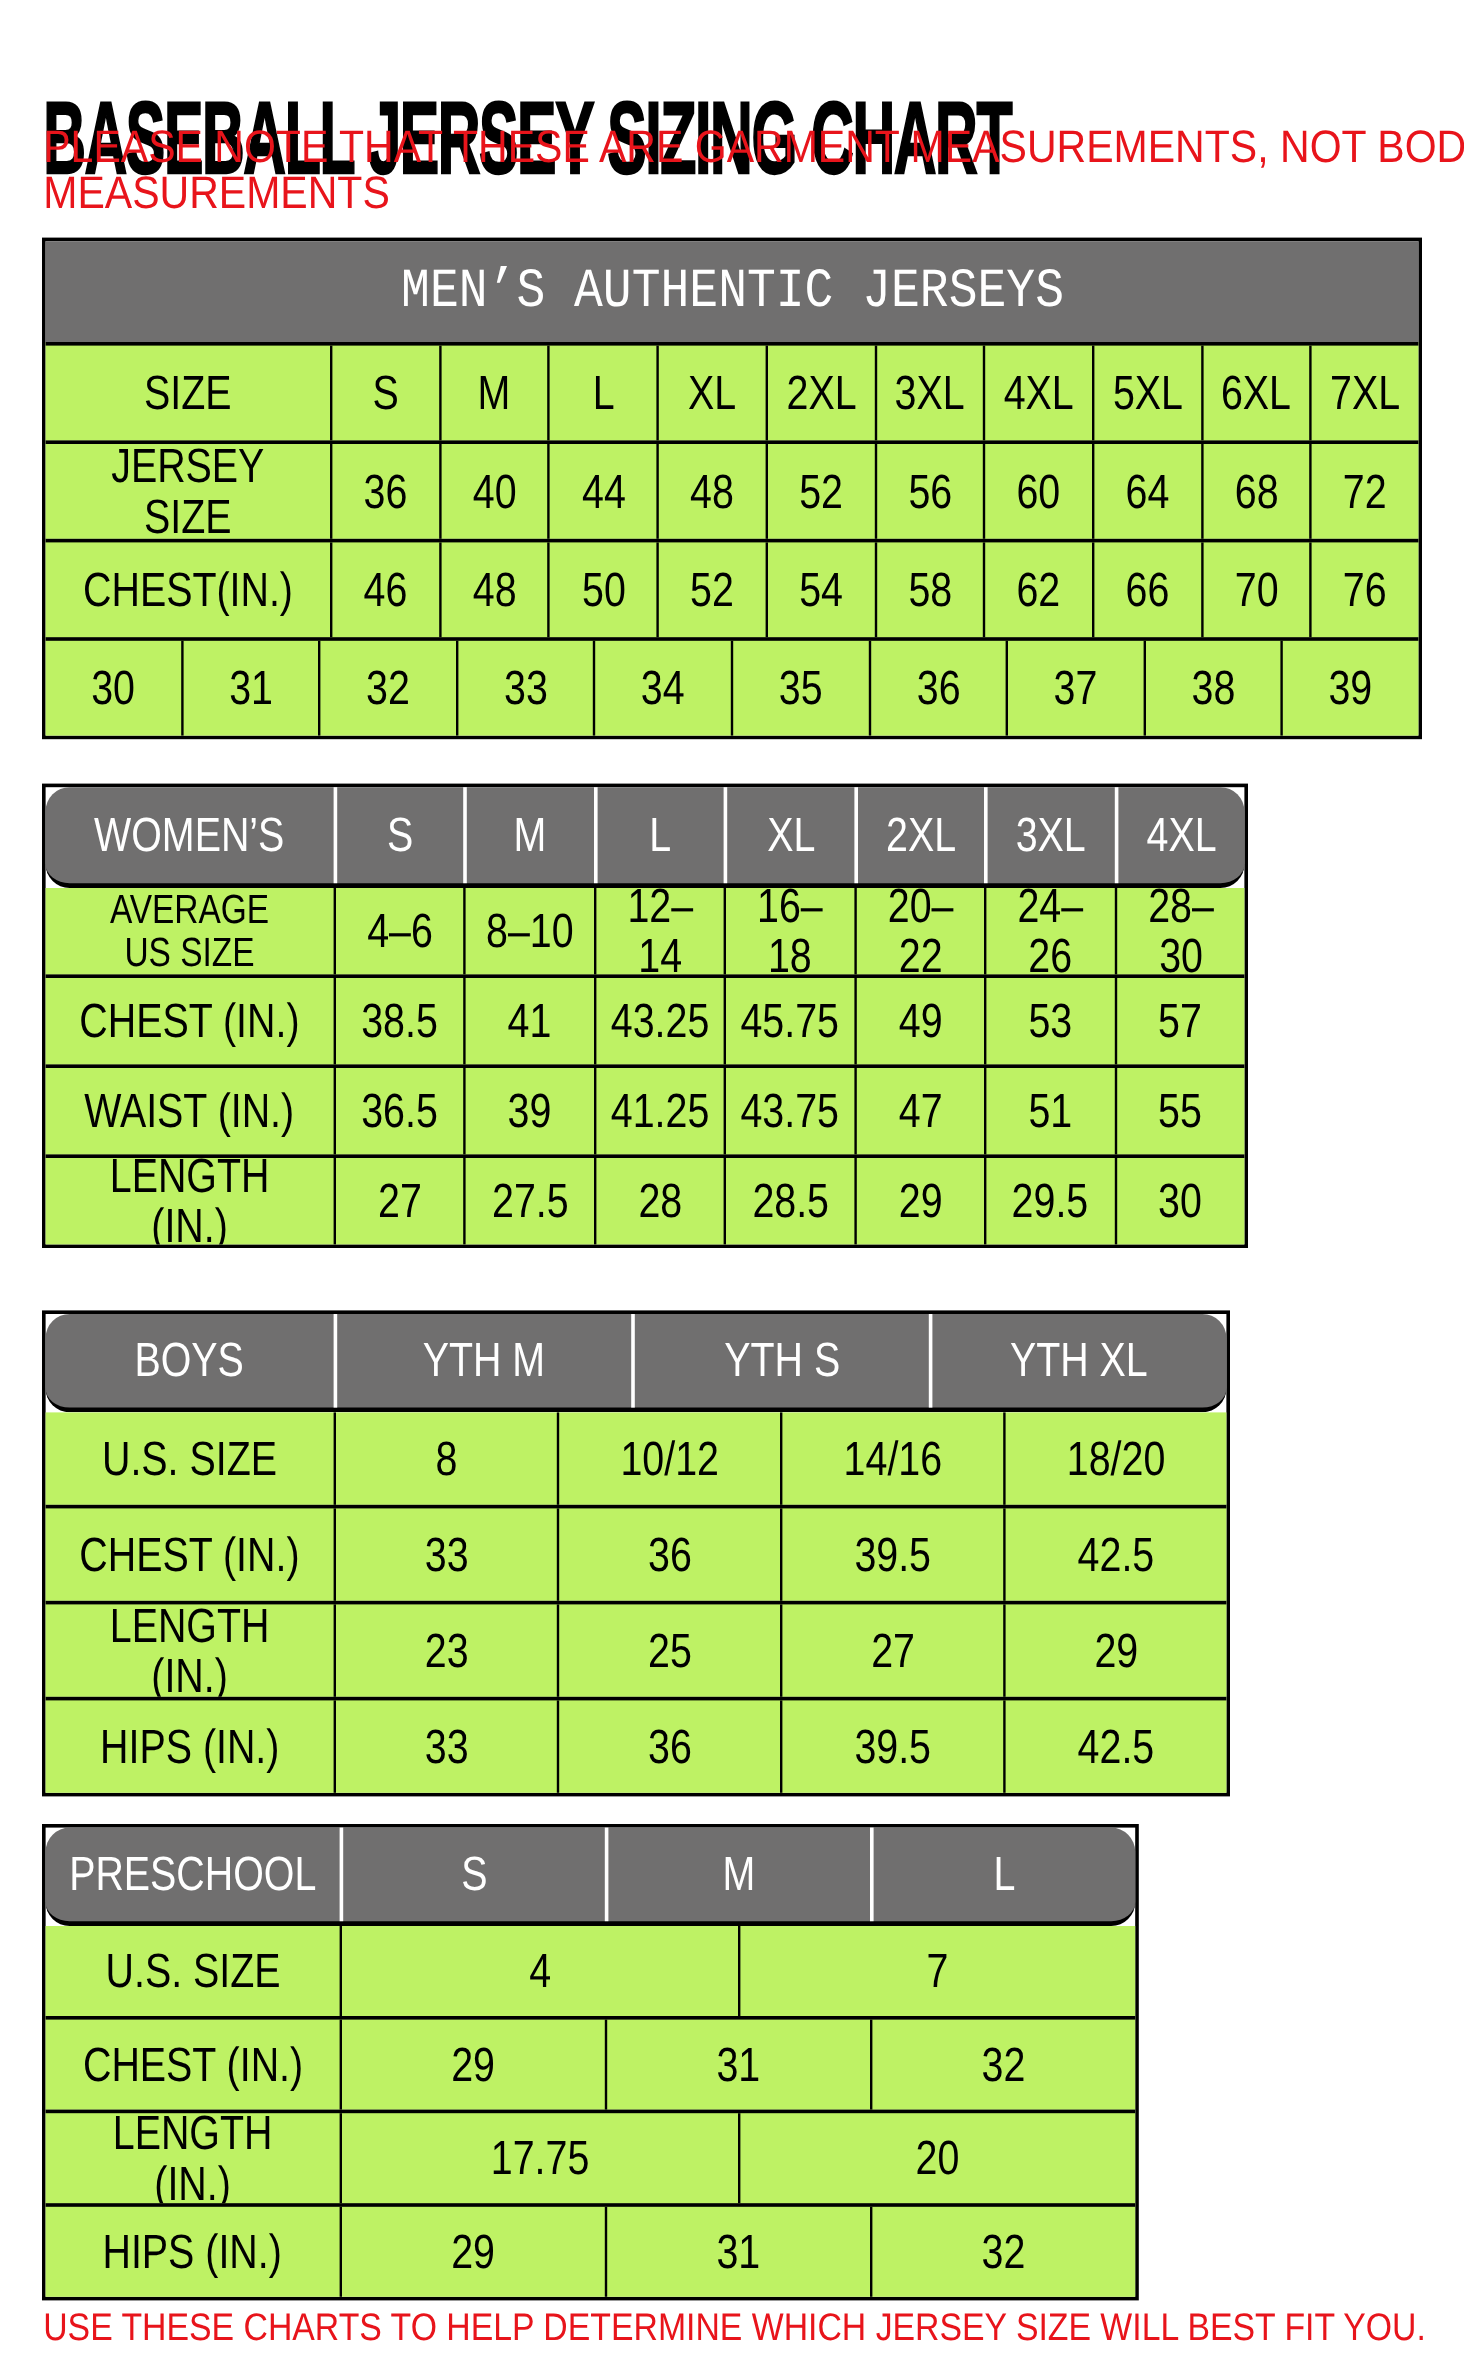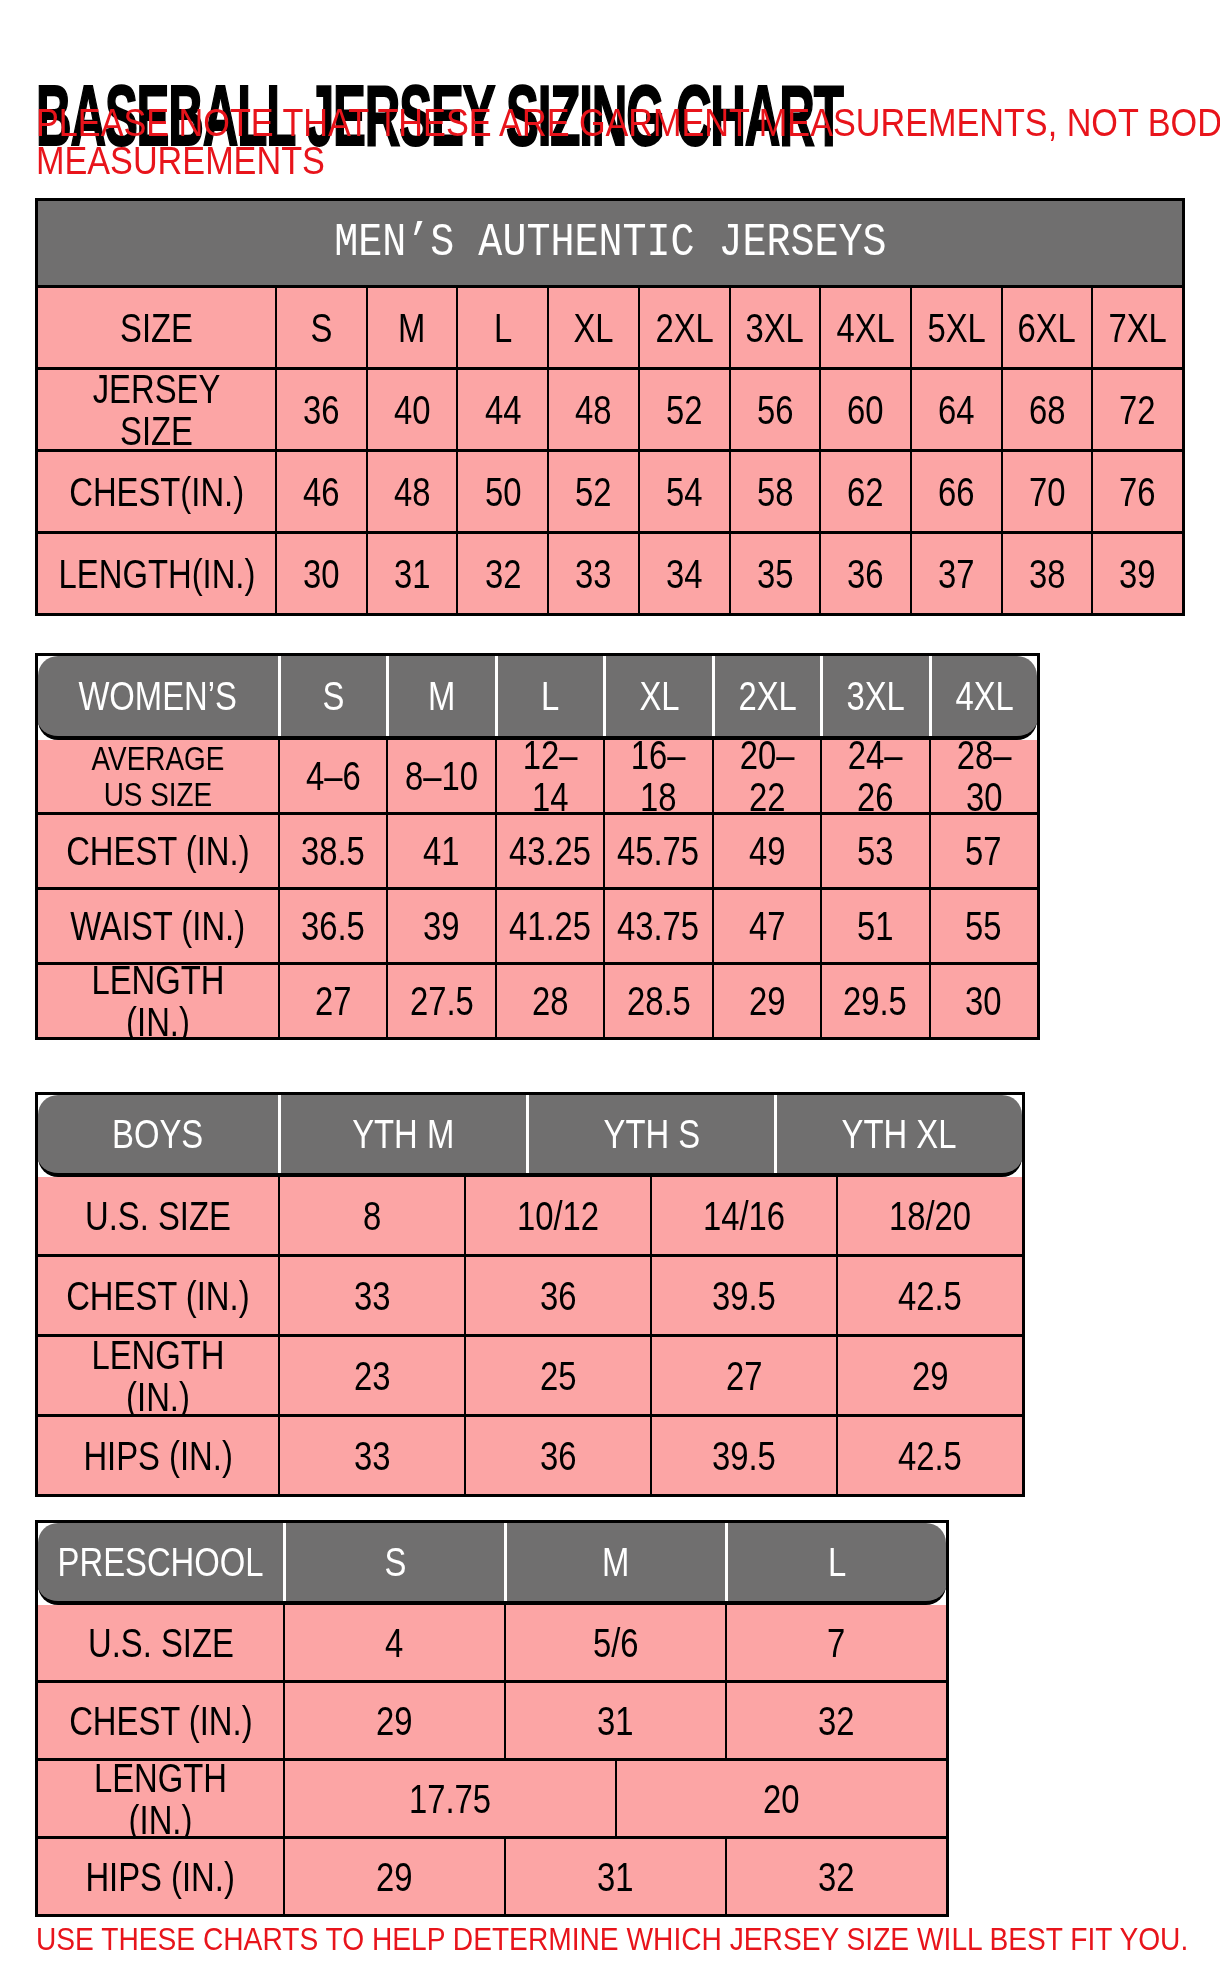--- a/index.html
+++ b/index.html
@@ -54,21 +54,21 @@
   .t-2 { top: 1092px; width: 990px;  --lw: 240px; --hh: 78px; --rh: 77px; }
   .t-3 { top: 1520px; width: 914px;  --lw: 245px; --hh: 78px; --rh: 75px; }
 
   .banner {
     height: var(--bh);
     background: var(--gray); color: #fff;
     display: flex; align-items: center; justify-content: center;
     font-size: 46px;
     font-family: Liberation Mono, monospace;
   }
-  .row { display: flex; height: var(--rh); background: #fca5a5; }
+  .row { display: flex; height: var(--rh); background: #bef264; }
   .row.header {
     height: var(--hh);
     background: var(--gray); color: #fff;
     border-bottom: 4px solid #000;
     border-radius: 20px;
   }
   .tbl > * + * { border-top: 3px solid #000; }
   .row.header + .row { border-top: 0; }
 
   .cell {
@@ -202,23 +202,20 @@
         <span class="cnd">66</span>
       </div>
       <div class="cell data">
         <span class="cnd">70</span>
       </div>
       <div class="cell data">
         <span class="cnd">76</span>
       </div>
     </div>
     <div class="row">
-      <div class="cell label">
-        <span class="cnd">LENGTH(IN.)</span>
-      </div>
       <div class="cell data">
         <span class="cnd">30</span>
       </div>
       <div class="cell data">
         <span class="cnd">31</span>
       </div>
       <div class="cell data">
         <span class="cnd">32</span>
       </div>
       <div class="cell data">
@@ -477,23 +474,20 @@
       </div>
     </div>
     <div class="row">
       <div class="cell label">
         <span class="cnd">U.S. SIZE</span>
       </div>
       <div class="cell data">
         <span class="cnd">4</span>
       </div>
       <div class="cell data">
-        <span class="cnd">5/6</span>
-      </div>
-      <div class="cell data">
         <span class="cnd">7</span>
       </div>
     </div>
     <div class="row">
       <div class="cell label">
         <span class="cnd">CHEST (IN.)</span>
       </div>
       <div class="cell data">
         <span class="cnd">29</span>
       </div>

